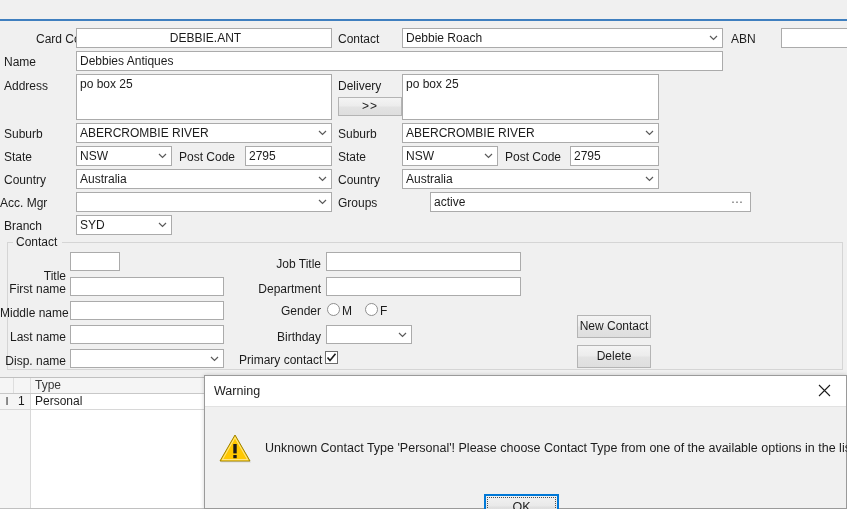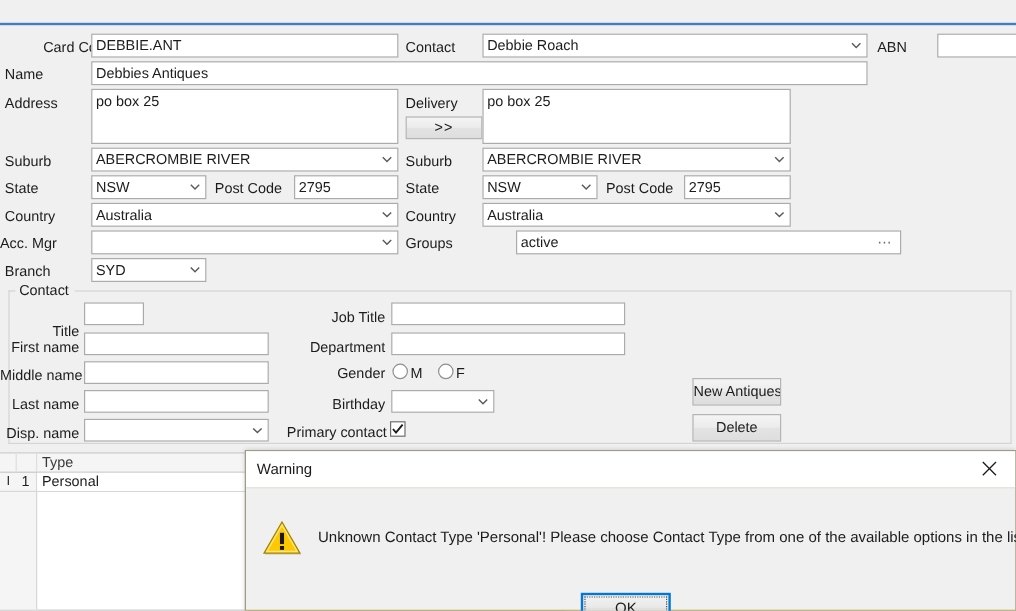--- a/index.html
+++ b/index.html
@@ -235,21 +235,21 @@
     width: 30px;
     height: 100%;
     background: #f5f5f5;
     border-right: 1px solid #d8d8d8;
   }
 
   
   .dialog {
     position: absolute;
     box-sizing: border-box;
-    background: #fde047;
+    background: #701a75;
     border: 1px solid #9a9a9a;
     box-shadow: 0 0 4px rgba(0,0,0,0.18);
   }
   .dialog-titlebar {
     position: absolute;
     left: 0; top: 0;
     width: 100%;
     height: 30px;
     background: #ffffff;
     box-sizing: border-box;
@@ -310,21 +310,21 @@
   }
 </style>
 </head>
 <body>
 
 <div id="app">
 
   <div class="titlebar-underline"></div>
 
   <div class="lbl" style="left:4px; top:32px;margin-left:32px;">Card Code</div>
-  <div class="fld" style="left:76px; top:28px; width:256px; height:20px;">DEBBIE.ANT</div>
+  <div class="fld" style="left:76px; top:28px; width:256px; height:20px;text-align:center;">DEBBIE.ANT</div>
 
   <div class="lbl" style="left:4px; top:55px;">Name</div>
   <div class="fld" style="left:76px; top:51px; width:647px; height:20px;">Debbies Antiques</div>
 
   <div class="lbl" style="left:4px; top:79px;">Address</div>
   <div class="fld multiline" style="left:76px; top:74px; width:256px; height:46px;">po box 25</div>
 
   <div class="lbl" style="left:4px; top:127px;">Suburb</div>
   <div class="combo" style="left:76px; top:123px; width:256px; height:20px;">
     <span>ABERCROMBIE RIVER</span>
@@ -481,21 +481,21 @@
     </span>
   </div>
 
   <div class="lbl" style="left:239px; top:353px;">Primary contact</div>
   <div class="checkbox" style="left:325px; top:351px;">
     <svg width="11" height="11" viewBox="0 0 11 11">
         <path d="M1.5 5.5 L4 8.5 L9.5 1.8" fill="none" stroke="#1c1c1c" stroke-width="1.6"></path>
       </svg>
   </div>
 
-  <div class="btn" style="left:577px; top:315px; width:74px; height:23px; line-height:21px;">New Antiques</div>
+  <div class="btn" style="left:577px; top:315px; width:74px; height:23px; line-height:21px;">New Contact</div>
   <div class="btn" style="left:577px; top:345px; width:74px; height:23px; line-height:21px;">Delete</div>
 
   <div class="grid" style="left:0px; top:377px; width:470px; height:132px;">
     <div class="grid-gutter"></div>
     <div class="grid-header">
       <div class="grid-hcell" style="left:0px; width:14px;"></div>
       <div class="grid-hcell" style="left:14px; width:17px;"></div>
       <div class="grid-hcell" style="left:31px; width:439px; border-right:none;">Type</div>
     </div>
     <div class="grid-row" style="top:16px;">

